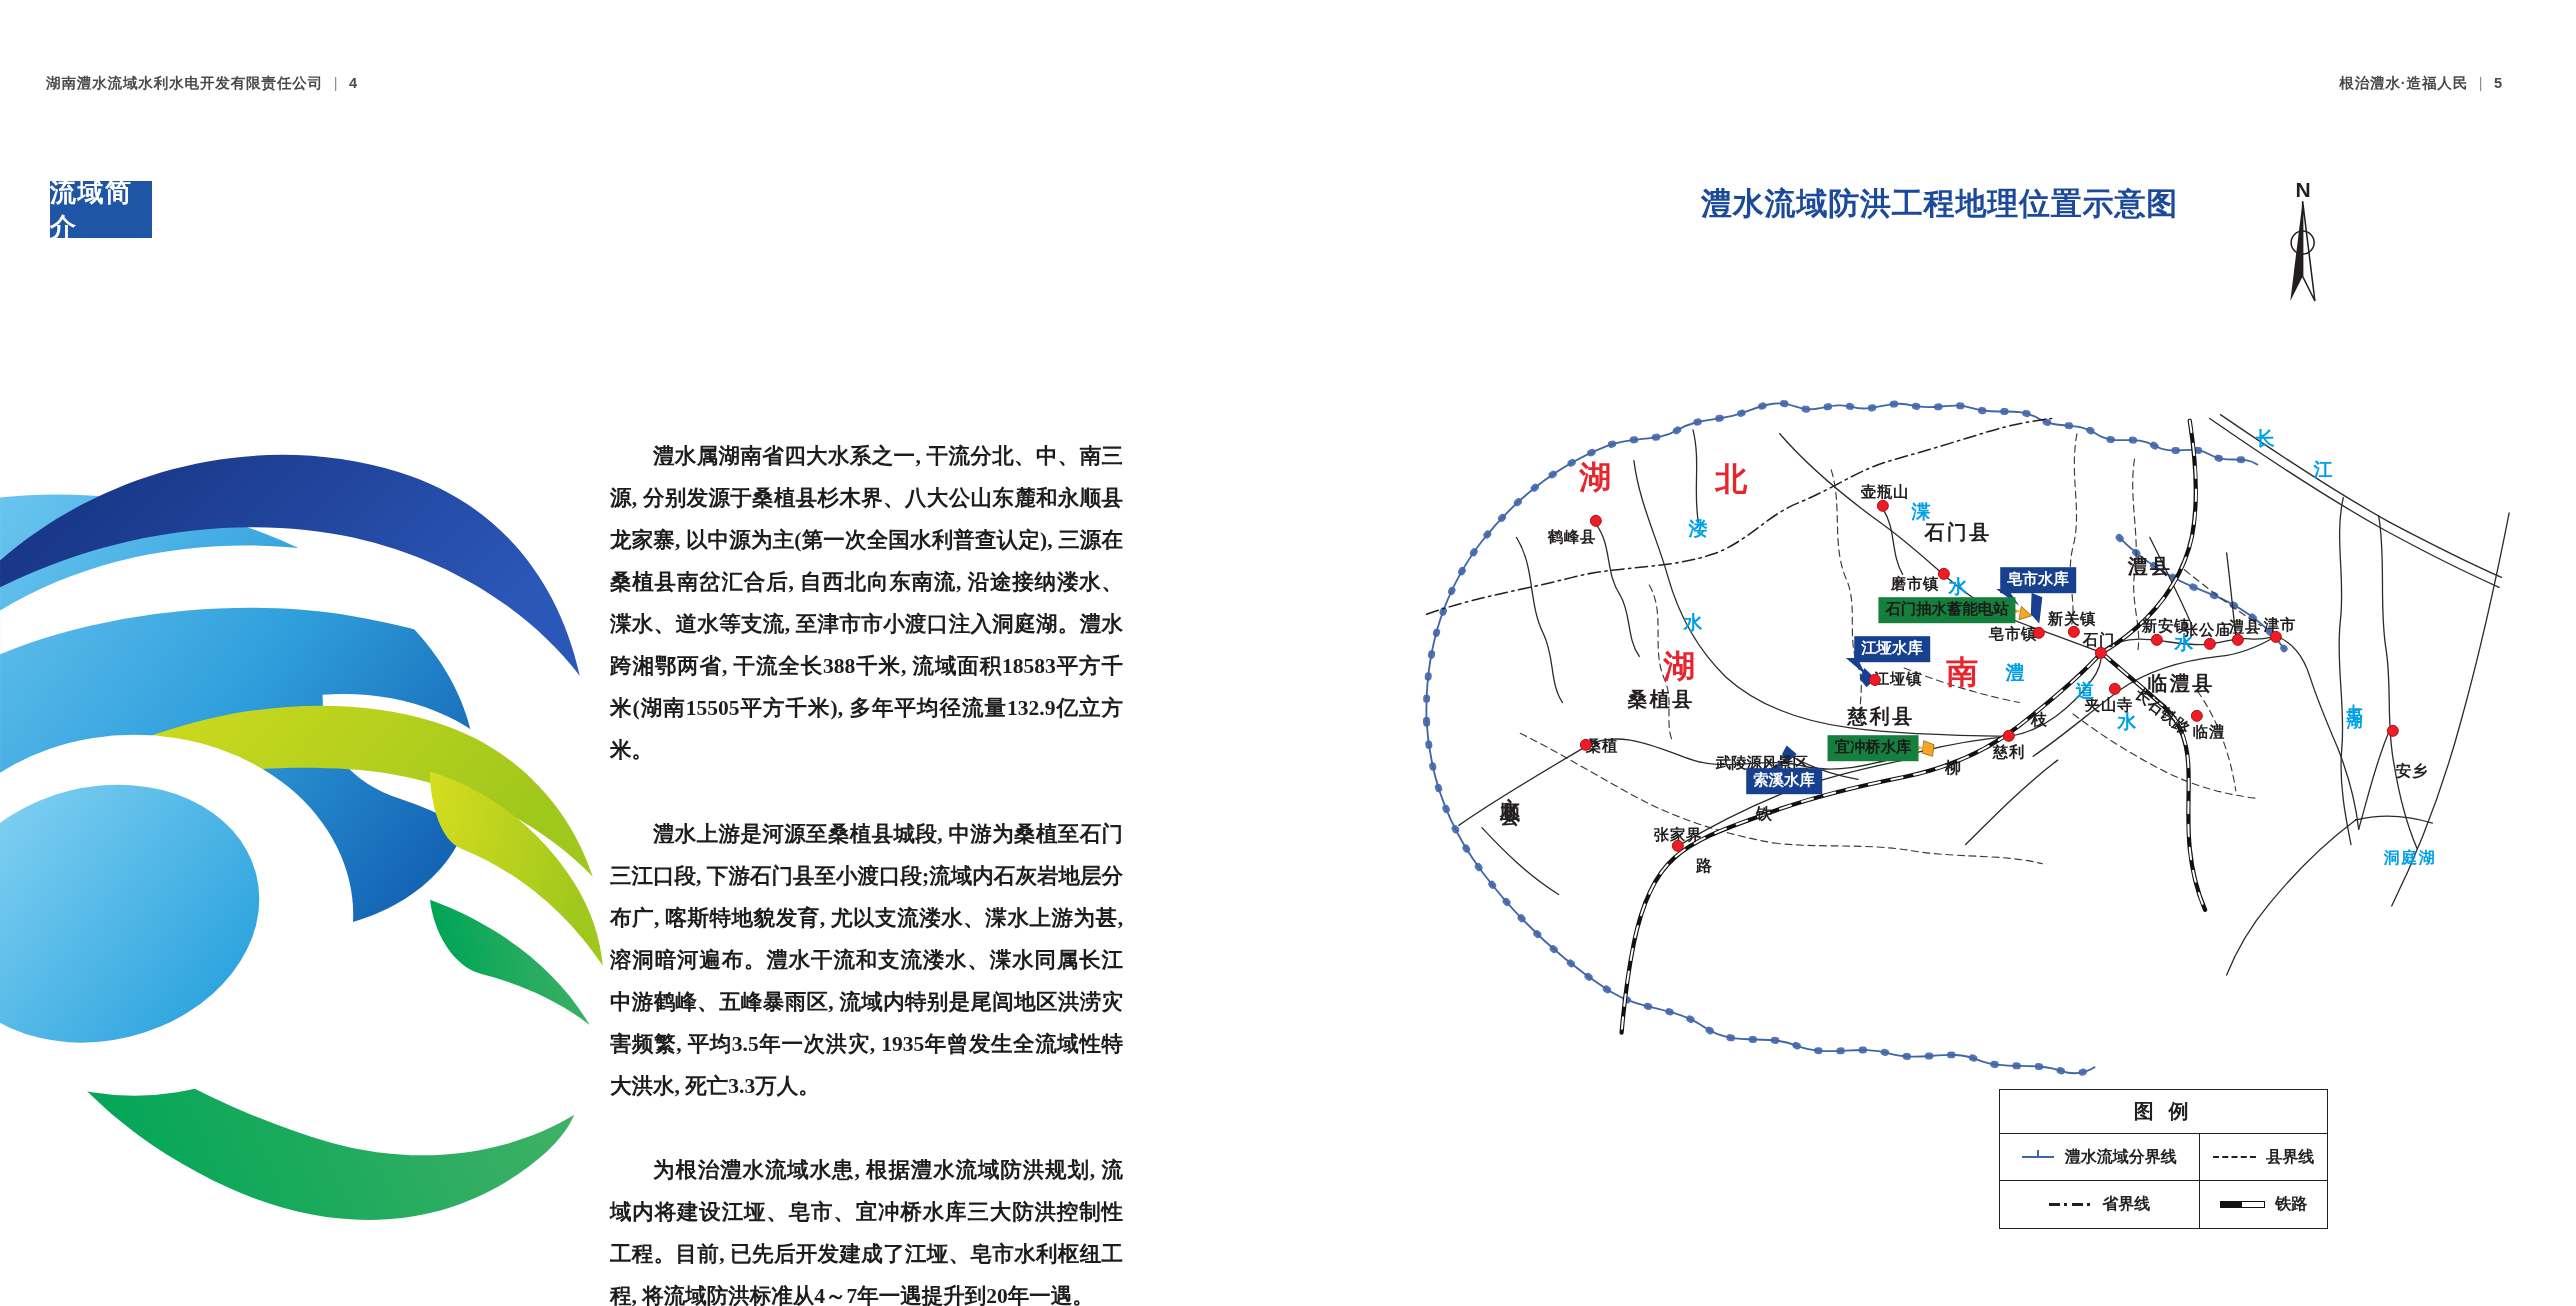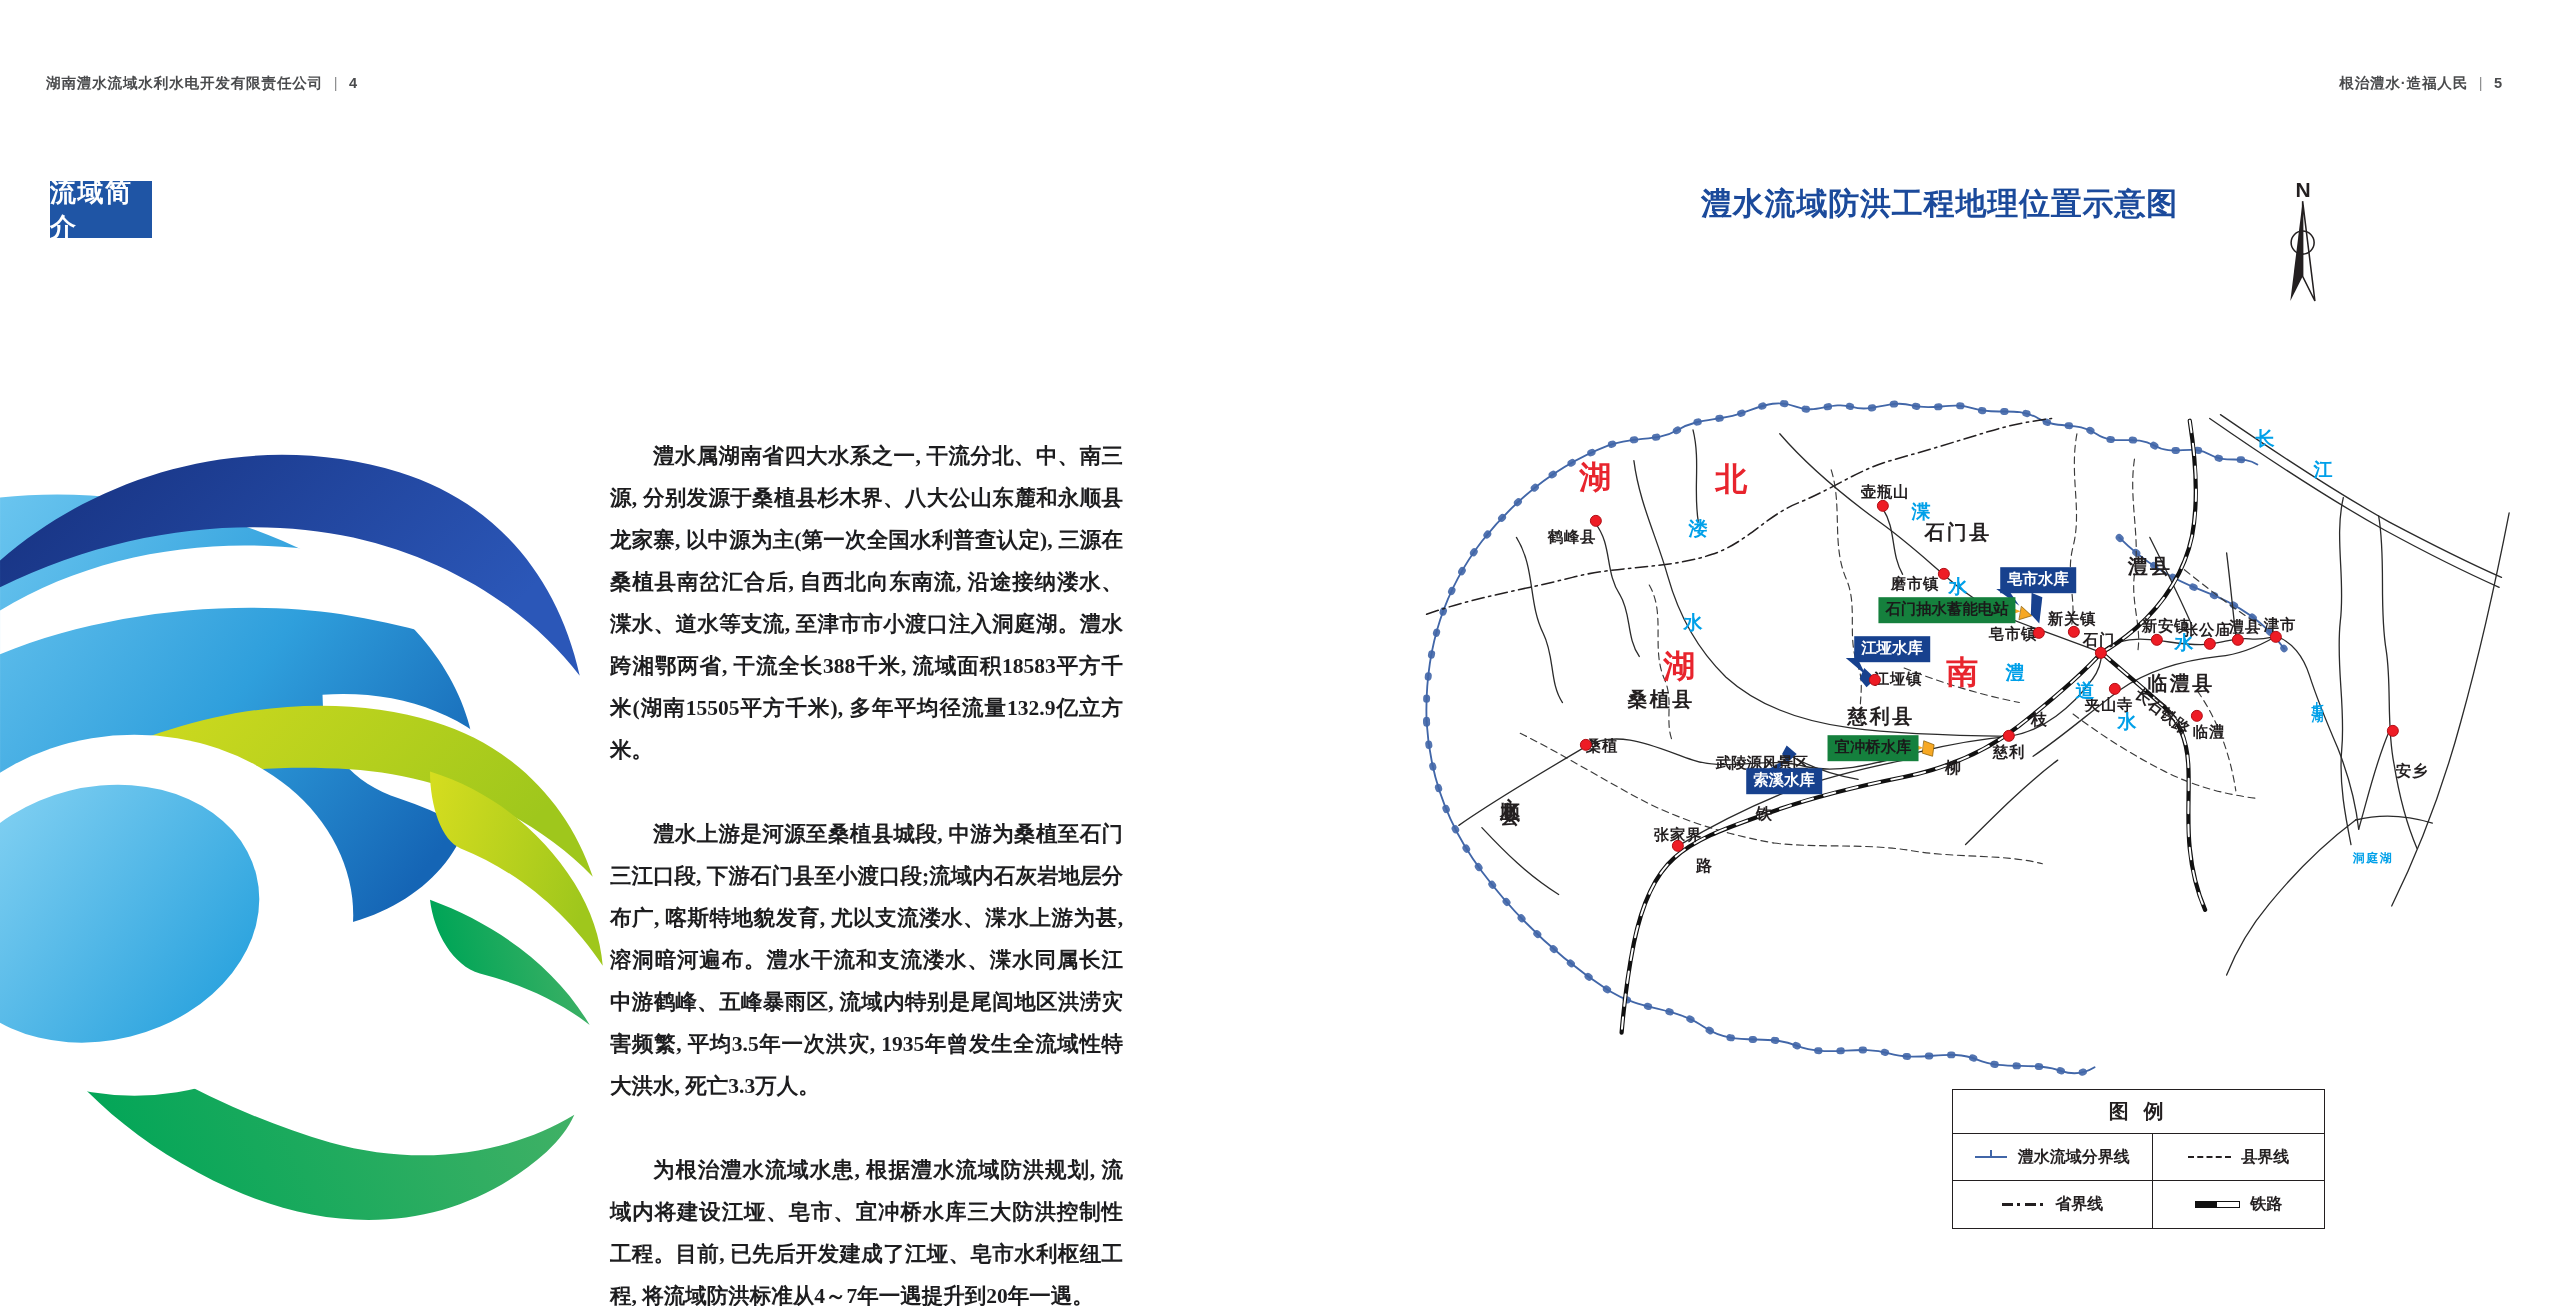--- a/index.html
+++ b/index.html
@@ -25,33 +25,33 @@
   
   #map-title{position:absolute;left:1701px;top:183px;font-size:31px;font-weight:bold;color:#1b4a9b;letter-spacing:0.8px;white-space:nowrap;}
   #compass-n{position:absolute;left:2303px;top:190px;transform:translate(-50%,-50%);font-size:21px;font-weight:bold;color:#231f20;}
 
   
   .mlabel{position:absolute;transform:translate(-50%,-50%);white-space:nowrap;text-align:center;}
   .prov{font-size:32px;font-weight:bold;color:#e8242d;letter-spacing:1.5px;}
   .county{font-size:20px;font-weight:bold;color:#231f20;letter-spacing:2.3px;}
   .town{font-size:15.4px;font-weight:bold;color:#231f20;letter-spacing:0.8px;}
   .river{font-size:19px;font-weight:bold;color:#00a0e9;}
-  .lake{font-size:12px;font-weight:bold;color:#00a0e9;letter-spacing:1.5px;}
+  .lake{font-size:16px;font-weight:bold;color:#00a0e9;letter-spacing:1.5px;margin-left:37px;}
   .rail{font-size:16px;font-weight:bold;color:#231f20;}
   .area{font-size:15.4px;font-weight:bold;color:#231f20;}
   .vert{writing-mode:vertical-rl;letter-spacing:4.6px;}
   .dot{position:absolute;width:12.3px;height:12.3px;border-radius:50%;background:#ee1c25;border:1.5px solid #b20f16;
        transform:translate(-50%,-50%);box-sizing:border-box;}
   .callout{position:absolute;transform:translate(-50%,-50%);font-size:15.4px;font-weight:bold;
        padding:2.3px 7px;white-space:nowrap;}
   .callout.blue{background:#17418e;color:#ffffff;margin-left:32px;}
   .callout.orange{background:#15803d;color:#1a1a1a;}
 
   
-  #legend{position:absolute;left:1952px;top:1089px;width:373px;height:140px;border:1.5px solid #231f20;box-sizing:border-box;}
+  #legend{position:absolute;left:1999px;top:1089px;width:329px;height:140px;border:1.5px solid #231f20;box-sizing:border-box;}
   #legend .lg-title{height:43px;border-bottom:1.5px solid #231f20;display:flex;align-items:center;justify-content:center;
        font-size:20px;font-weight:bold;color:#231f20;letter-spacing:4.6px;}
   #legend .lg-grid{display:grid;grid-template-columns:200px 1fr;grid-template-rows:47px 47px;}
   #legend .lg-cell{display:flex;align-items:center;justify-content:center;gap:10.7px;
        font-size:16px;font-weight:bold;color:#231f20;}
   #legend .c1{border-right:1.5px solid #231f20;}
   #legend .r1{border-bottom:1.5px solid #231f20;}
   .smp{display:inline-block;}
   .smp-watershed{width:32px;height:2.3px;background:#4166a8;position:relative;}
   .smp-watershed::after{content:"";position:absolute;left:14.6px;top:-6.1px;width:2.3px;height:6.1px;background:#4166a8;}

